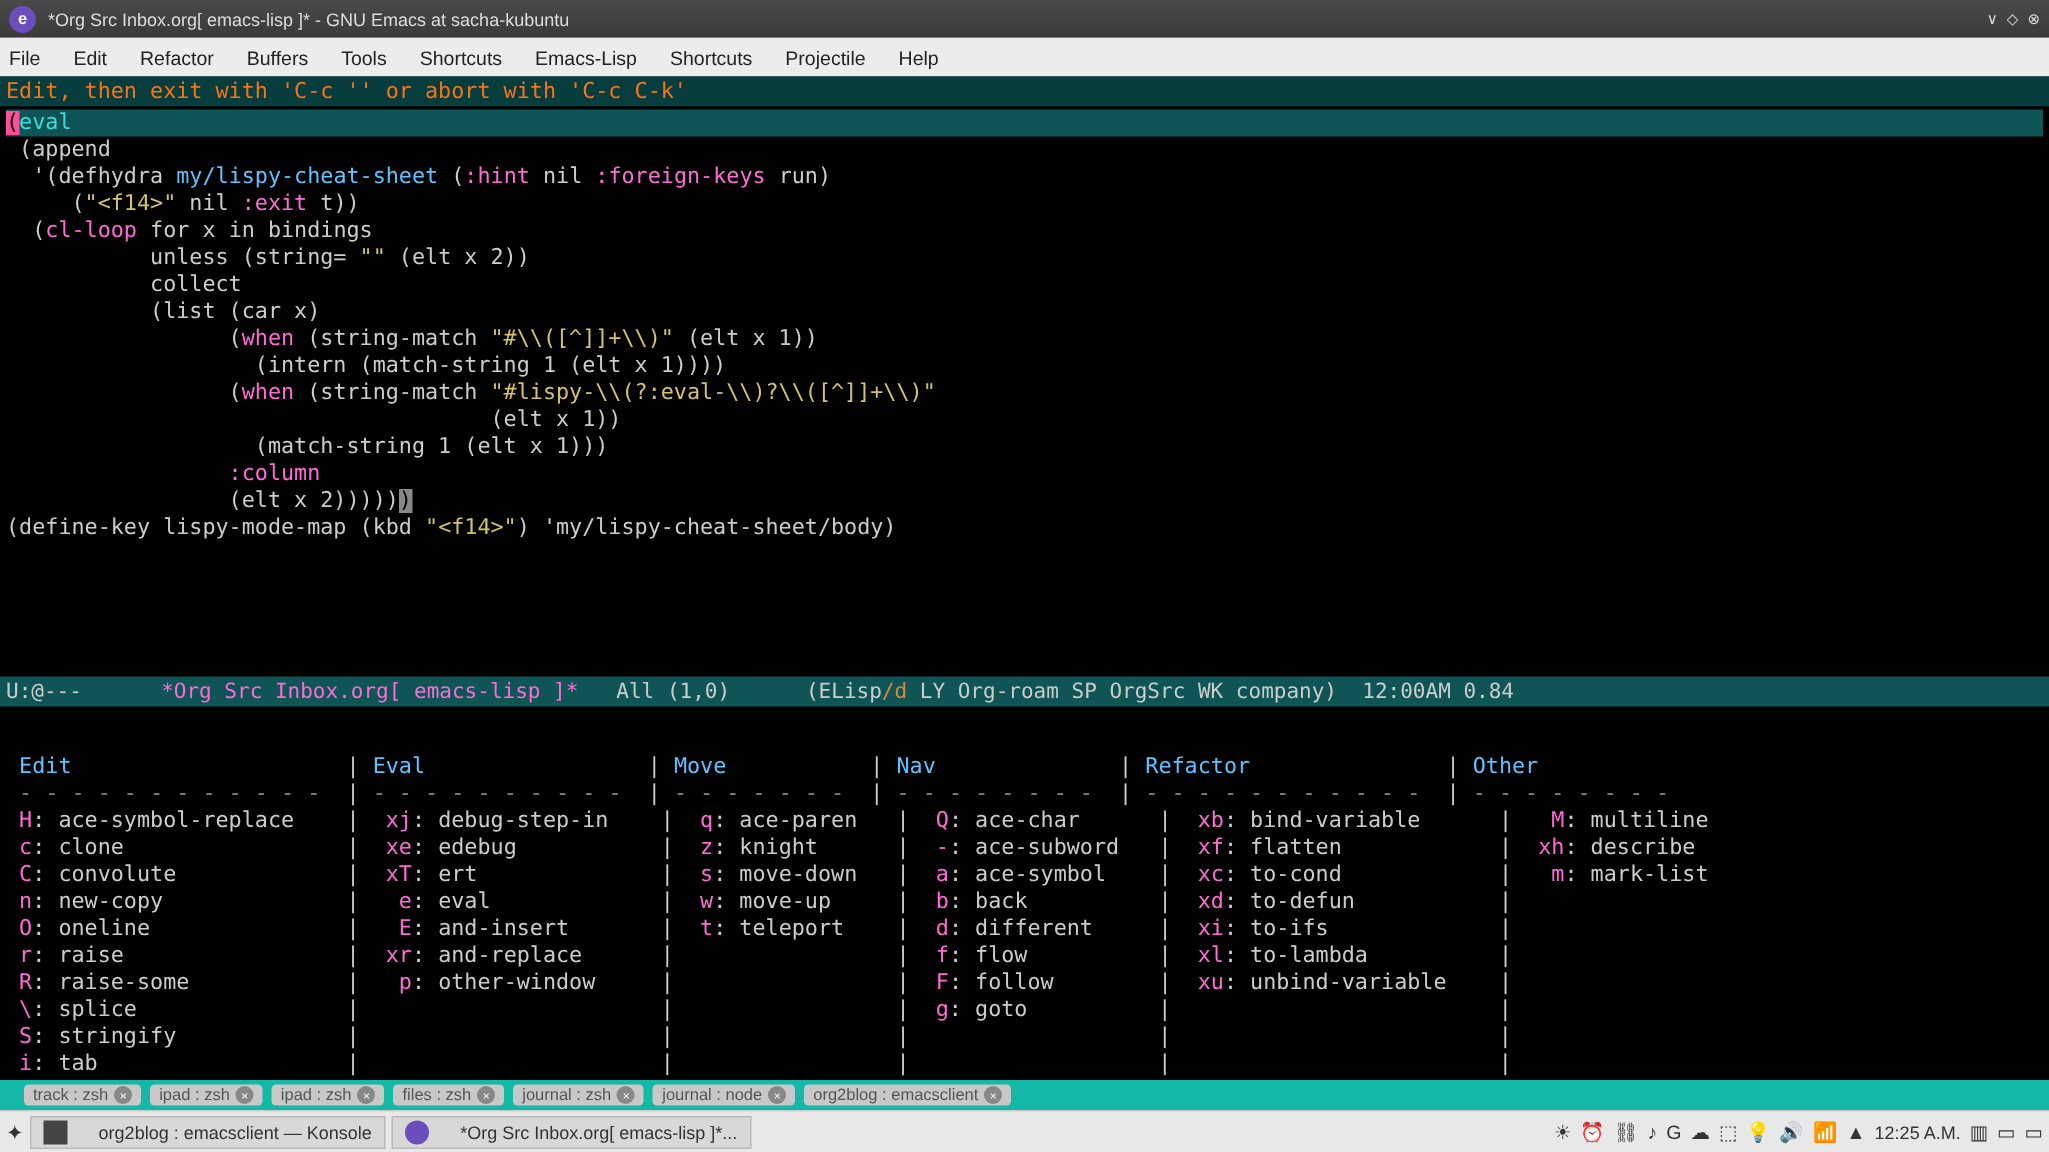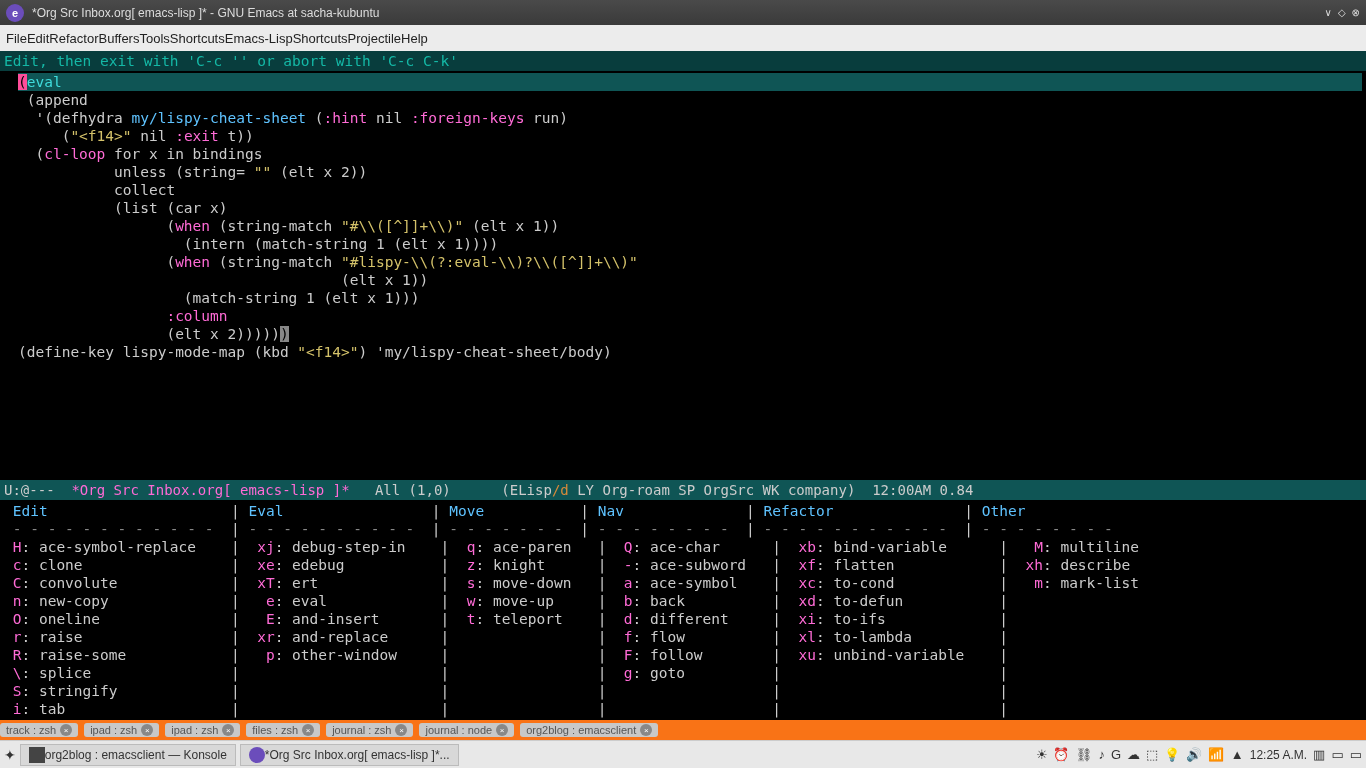--- a/index.html
+++ b/index.html
@@ -33,105 +33,105 @@
 
 .menubar {
   height: 26px;
   background: #ececec;
   display: flex;
   align-items: center;
   color: #222;
   font-family: sans-serif;
   font-size: 13px;
   padding: 0 6px;
-  gap: 0;
+  gap: 22px;
 }
 .menubar span { cursor: pointer; }
 
 .hintbar {
   background: #083d3d;
-  color: #14b8a6;
+  color: #f97316;
   padding: 0 4px;
   font-family: "DejaVu Sans Mono", monospace;
   font-size: 14.5px;
   line-height: 20px;
 }
 
 .editor {
   flex: 1;
   background: #000;
   color: #ccc;
   padding: 2px 4px;
   font-size: 14.5px;
   line-height: 18px;
   white-space: pre;
   overflow: hidden;
-  margin-left: 14px;
 }
 .fn { color: #3fdcdc; }
 .kw { color: #ff6bd6; }
 .sym { color: #5fc3ff; }
 .str { color: #d4c26a; }
 .cursor { background: #888; color:#000; }
 .paren-hl { background: #ff4d9a; color:#000; }
 .firstline { background:#0f5555; display:inline-block; width:100%; }
 
 .modeline {
   background: #0f5555;
   color: #ccc;
   padding: 0 4px;
   font-size: 14px;
   line-height: 20px;
   white-space: pre;
 }
-.modeline .buf { color: #ff6bd6; }
+.modeline .buf { color: #ff6bd6; margin-left: 36px; }
 .modeline .orange { color: #d88a3a; }
 
 .hydra {
   background: #000;
   color: #ccc;
   padding: 2px 4px;
   font-size: 14.5px;
   line-height: 18px;
   white-space: pre;
+  margin-top: 29px;
 }
 .hydra .hdr { color: #5fc3ff; }
 .hydra .key { color: #ff6bd6; }
 .dash { color: #888; }
 
 .tabrow {
   height: 20px;
-  background: #f97316;
+  background: #14b8a6;
   display: flex;
   align-items: center;
   font-family: sans-serif;
   font-size: 11px;
   color: #555;
-  padding: 0 0;
+  padding: 0 16px;
   gap: 6px;
 }
 .tabrow .tab { background:#c8c8c8; padding:1px 6px; border-radius:3px; display:flex; gap:4px; align-items:center;}
 .tabrow .tab .x { background:#888; color:#fff; border-radius:50%; width:12px; height:12px; display:flex; align-items:center; justify-content:center; font-size:8px;}
 
 .taskbar {
   height: 28px;
   background: #e8e8e8;
   display: flex;
   align-items: center;
   font-family: sans-serif;
   font-size: 12px;
   color: #333;
   padding: 0 4px;
   gap: 4px;
   border-top: 1px solid #ccc;
 }
 .taskbar .start { font-size: 14px; }
 .taskbar .task {
   background: #d8d8d8; border:1px solid #bbb; padding:2px 8px;
-  display:flex; align-items:center; gap:0; max-width:260px;
+  display:flex; align-items:center; gap:21px; max-width:260px;
   white-space:nowrap; overflow:hidden; text-overflow:ellipsis;
 }
 .taskbar .tray { margin-left:auto; display:flex; align-items:center; gap:6px; }
 .tray .icn { font-size:13px; }
 .tray .clock { font-size:12px; }
 .chip { width:16px; height:16px; display:inline-block; }
 
 </style>
 </head>
 <body>

